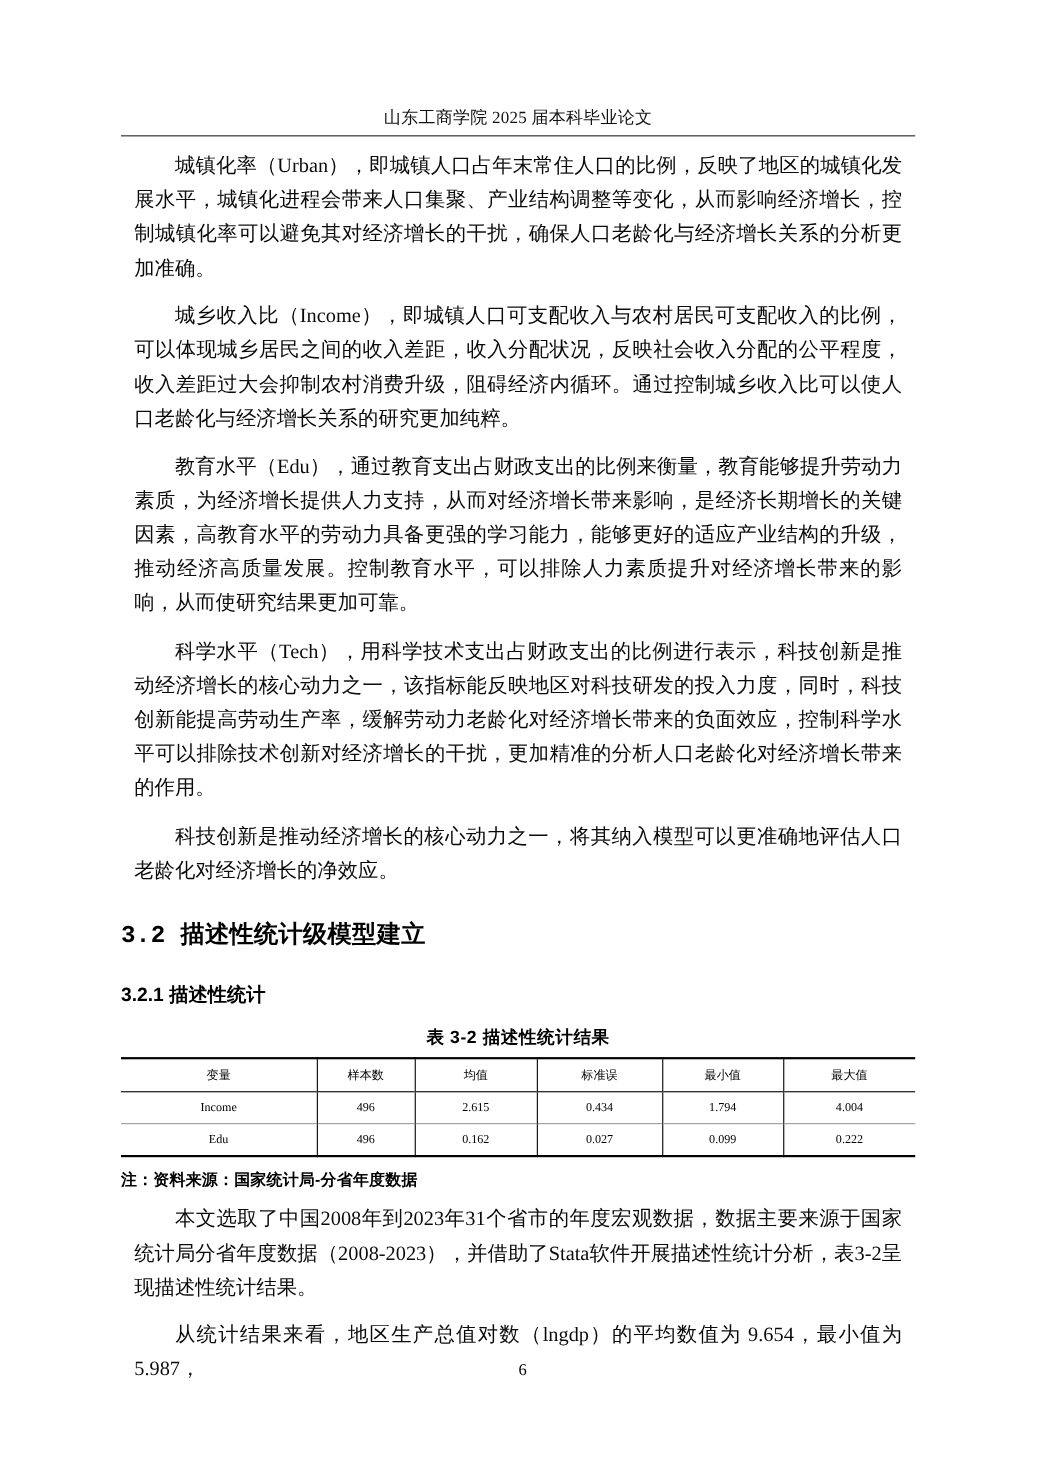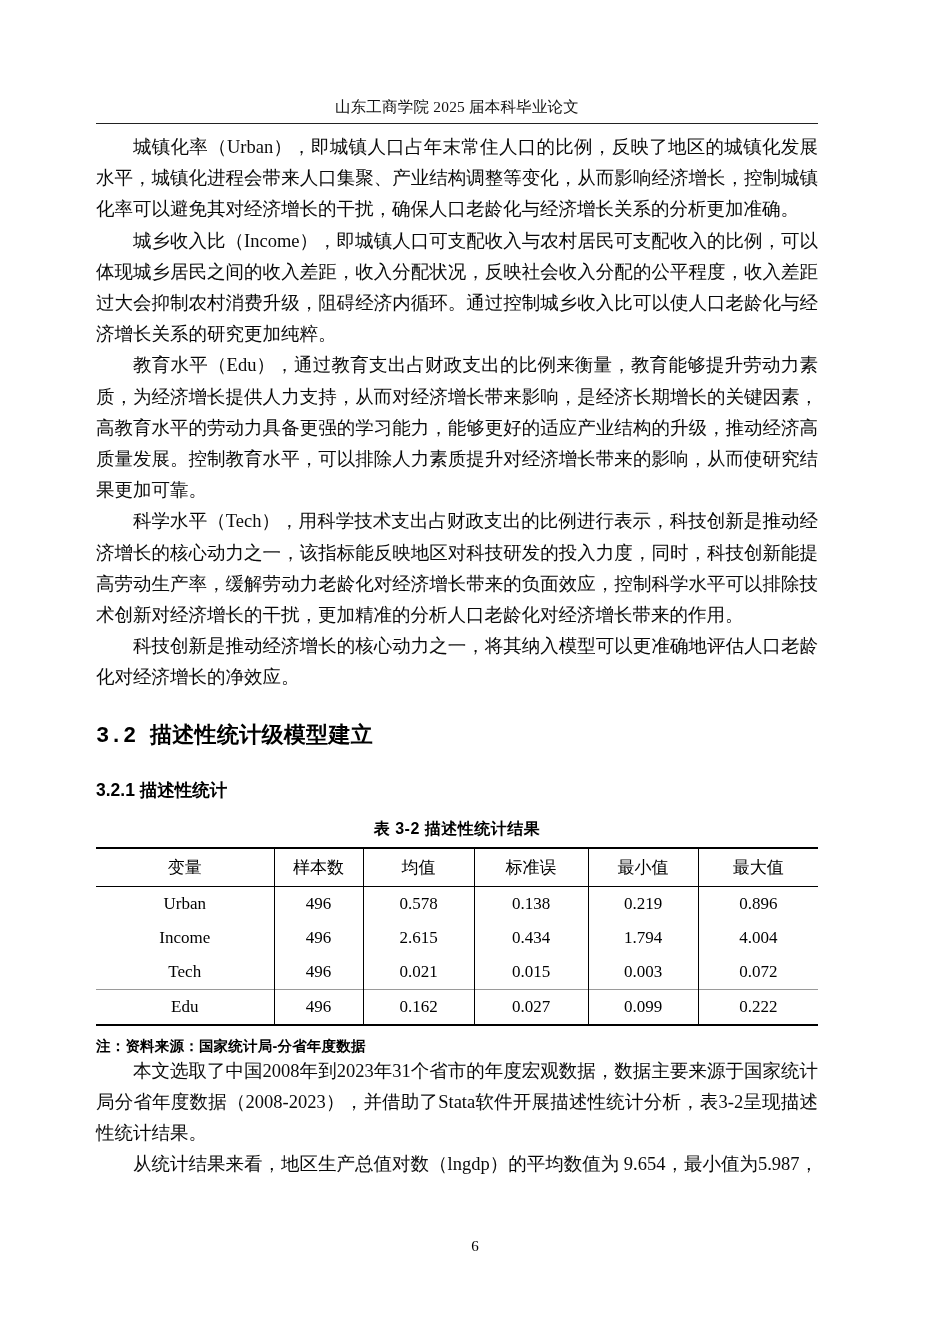--- a/index.html
+++ b/index.html
@@ -14,21 +14,21 @@
   .page {
     position: relative;
     width: 950px;
     height: 1344px;
     background: #ffffff;
     box-sizing: border-box;
     overflow: hidden;
   }
   .content {
     position: absolute;
-    left: 96px;
+    left: 110px;
     top: 0;
     width: 722px;
   }
 
   
   .runhead {
     text-align: center;
     font-size: 15.5px;
     letter-spacing: 0.2px;
     padding-top: 97px;
@@ -36,21 +36,21 @@
   }
   .runhead-rule {
     margin-top: 5px;
     border: 0;
     border-top: 1.6px solid #222;
     height: 0;
   }
 
   
   p.body-par {
-    margin: 0;
+    margin: 12px;
     font-size: 18.5px;
     line-height: 31.2px;
     text-align: justify;
     text-justify: inter-ideograph;
     text-indent: 2em;
     color: #0a0a0a;
   }
   .first-par { margin-top: 22px; }
 
   
@@ -76,21 +76,21 @@
     font-family: "Liberation Sans", "DejaVu Sans", sans-serif;
     font-size: 16px;
     font-weight: bold;
     margin-top: 15px;
     margin-bottom: 7px;
     letter-spacing: 0.5px;
   }
   table.stat {
     width: 722px;
     border-collapse: collapse;
-    font-size: 17px;
+    font-size: 11px;
     table-layout: fixed;
   }
   table.stat col.c0 { width: 178px; }
   table.stat col.c1 { width: 89px; }
   table.stat col.c2 { width: 111px; }
   table.stat col.c3 { width: 114px; }
   table.stat col.c4 { width: 110px; }
   table.stat col.c5 { width: 120px; }
 
   table.stat th, table.stat td {
@@ -168,42 +168,26 @@
           <th>变量</th>
           <th>样本数</th>
           <th>均值</th>
           <th>标准误</th>
           <th>最小值</th>
           <th>最大值</th>
         </tr>
       </thead>
       <tbody>
         <tr>
-          <td>Urban</td>
-          <td>496</td>
-          <td>0.578</td>
-          <td>0.138</td>
-          <td>0.219</td>
-          <td>0.896</td>
-        </tr>
-        <tr>
           <td>Income</td>
           <td>496</td>
           <td>2.615</td>
           <td>0.434</td>
           <td>1.794</td>
           <td>4.004</td>
-        </tr>
-        <tr>
-          <td>Tech</td>
-          <td>496</td>
-          <td>0.021</td>
-          <td>0.015</td>
-          <td>0.003</td>
-          <td>0.072</td>
         </tr>
         <tr class="last-row">
           <td>Edu</td>
           <td>496</td>
           <td>0.162</td>
           <td>0.027</td>
           <td>0.099</td>
           <td>0.222</td>
         </tr>
       </tbody>

